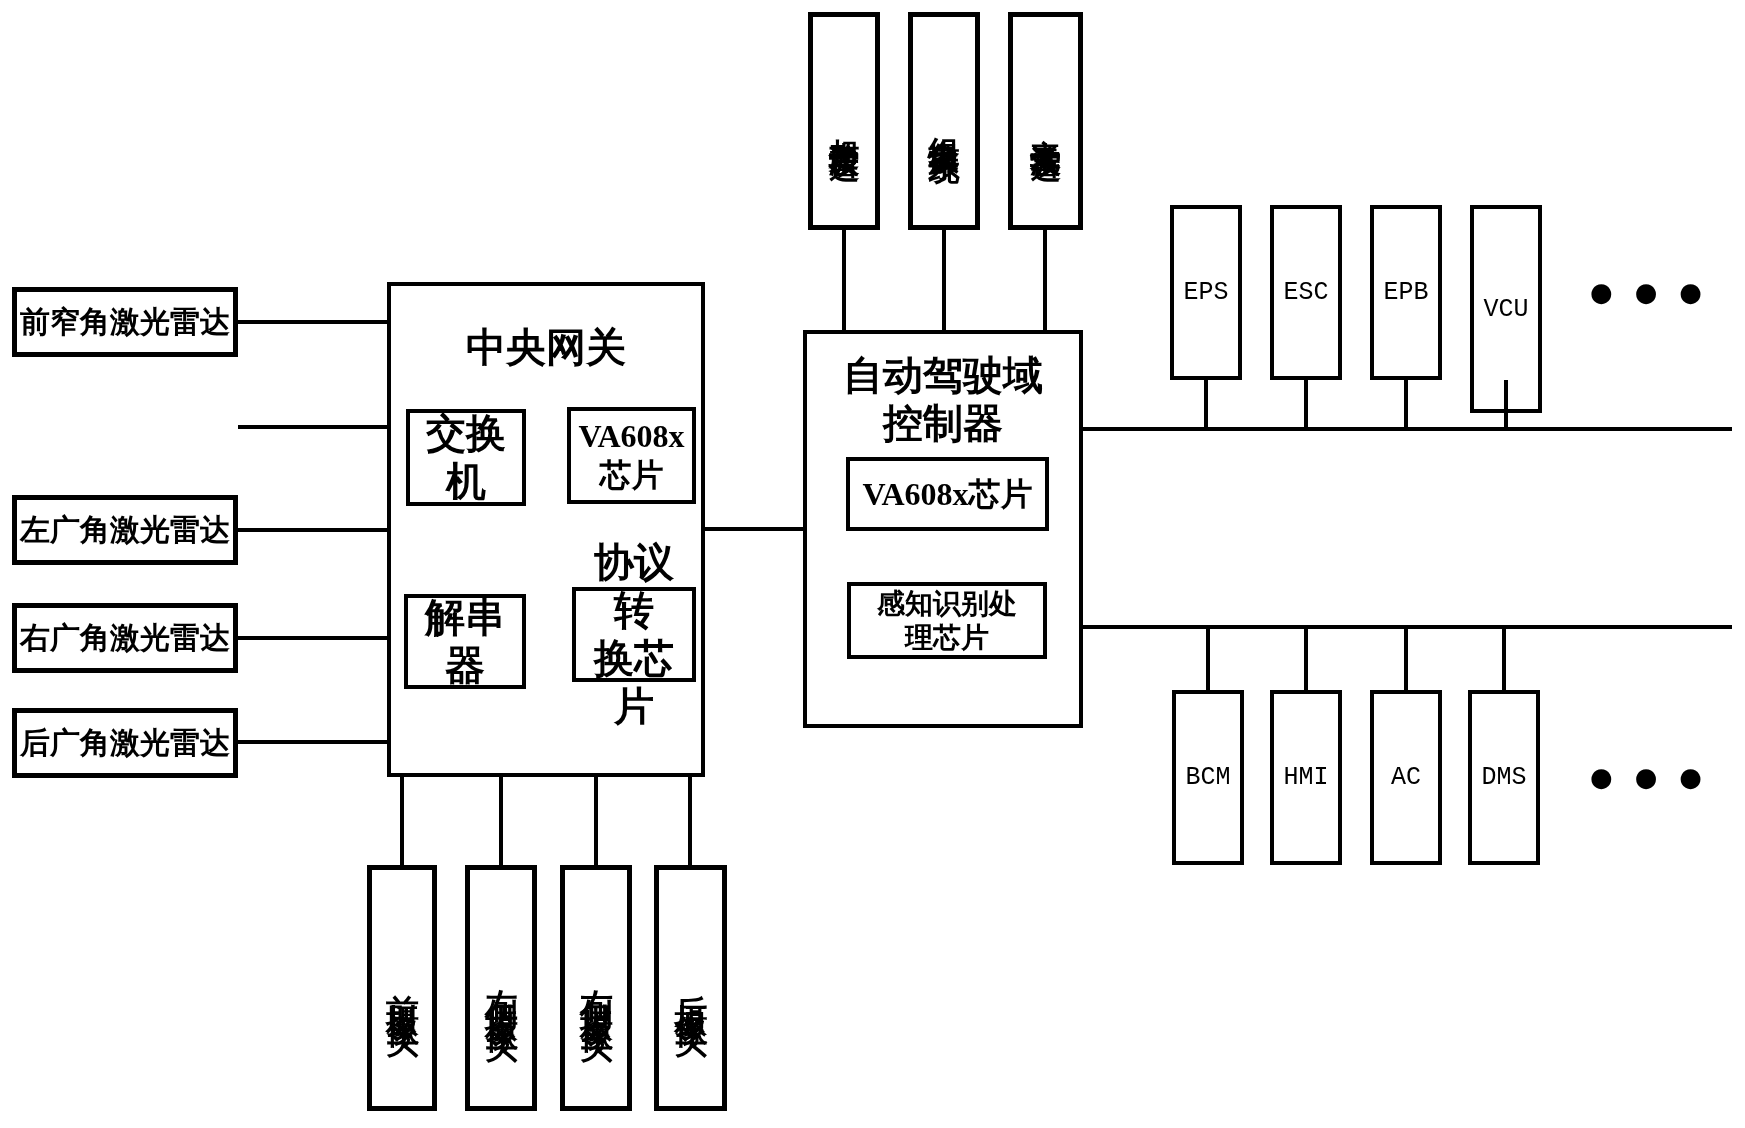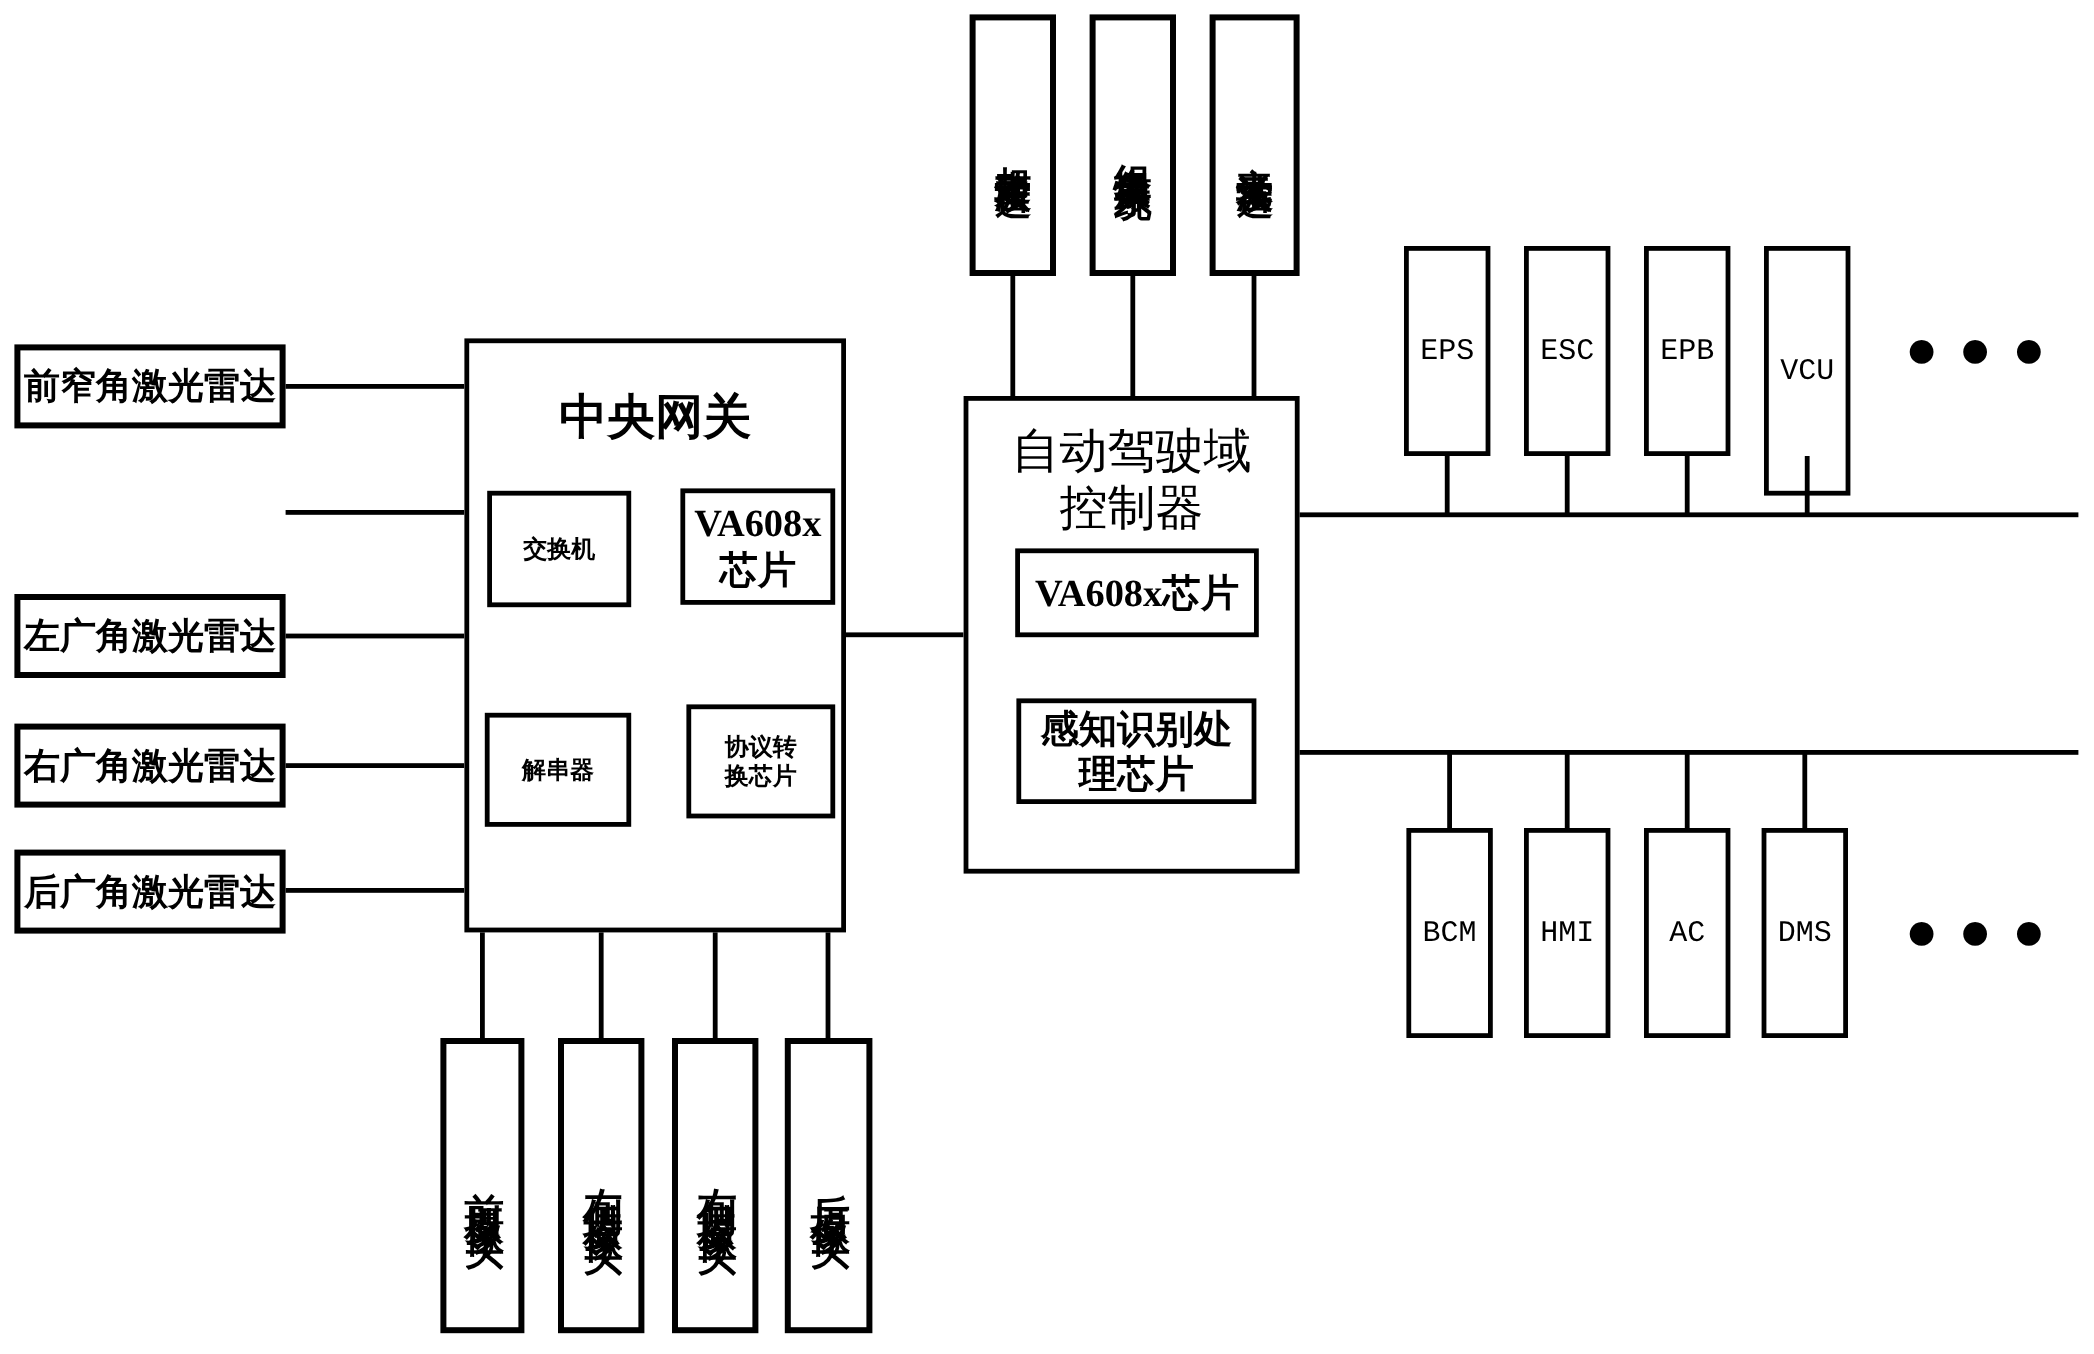--- a/index.html
+++ b/index.html
@@ -20,22 +20,22 @@
   .col { flex-direction:column; }
   .vert {
     writing-mode:vertical-rl; text-orientation:upright; line-height:1;
   }
   .lidar { font-size:30px; }
   .topsensor { font-size:31px; letter-spacing:3px; }
   .camera { font-size:33px; letter-spacing:10px; }
   .gw-title { position:absolute; left:0; right:0; top:34px; height:48px;
     font-size:40px; font-weight:bold; text-align:center; }
   .dc-title { position:absolute; left:0; right:0; top:18px;
-    font-size:40px; font-weight:normal; text-align:center; line-height:1.2; }
-  .inner { font-size:20px; line-height:1.2; }
+    font-size:40px; font-weight:bold; text-align:center; line-height:1.2; }
+  .inner { font-size:40px; line-height:1.2; }
   .ecu { font-family:"Liberation Mono","DejaVu Sans Mono",monospace;
     font-size:25px; font-weight:normal; }
   .dots { position:absolute; font-size:26px; letter-spacing:22px;
     font-family:"DejaVu Sans",sans-serif; line-height:1; }
 </style>
 </head>
 <body>
 
 <div id="canvas">
 
@@ -76,21 +76,21 @@
   <div class="vline" style="left:942px;top:230px;height:100px;"></div>
   <div class="vline" style="left:1043px;top:230px;height:100px;"></div>
 
   <div class="box" style="left:803px;top:330px;width:280px;height:398px;justify-content:flex-start;align-items:flex-start;">
     <div style="position:relative;width:100%;height:100%;">
       <div class="dc-title">
         <div>自动驾驶域</div>
         <div>控制器</div>
       </div>
       <div class="box inner" style="left:39px;top:123px;width:203px;height:74px;font-size:32px;">VA608x芯片</div>
-      <div class="box col inner" style="left:40px;top:248px;width:200px;height:88px;font-size:32px;">
+      <div class="box col inner" style="left:40px;top:248px;width:200px;height:77px;font-size:28px;">
         <div>感知识别处</div>
         <div>理芯片</div>
       </div>
     </div>
   </div>
 
   <div class="hline" style="left:1083px;top:427px;width:649px;"></div>
   <div class="hline" style="left:1083px;top:625px;width:649px;"></div>
 
   <div class="box ecu" style="left:1170px;top:205px;width:72px;height:175px;">EPS</div>

